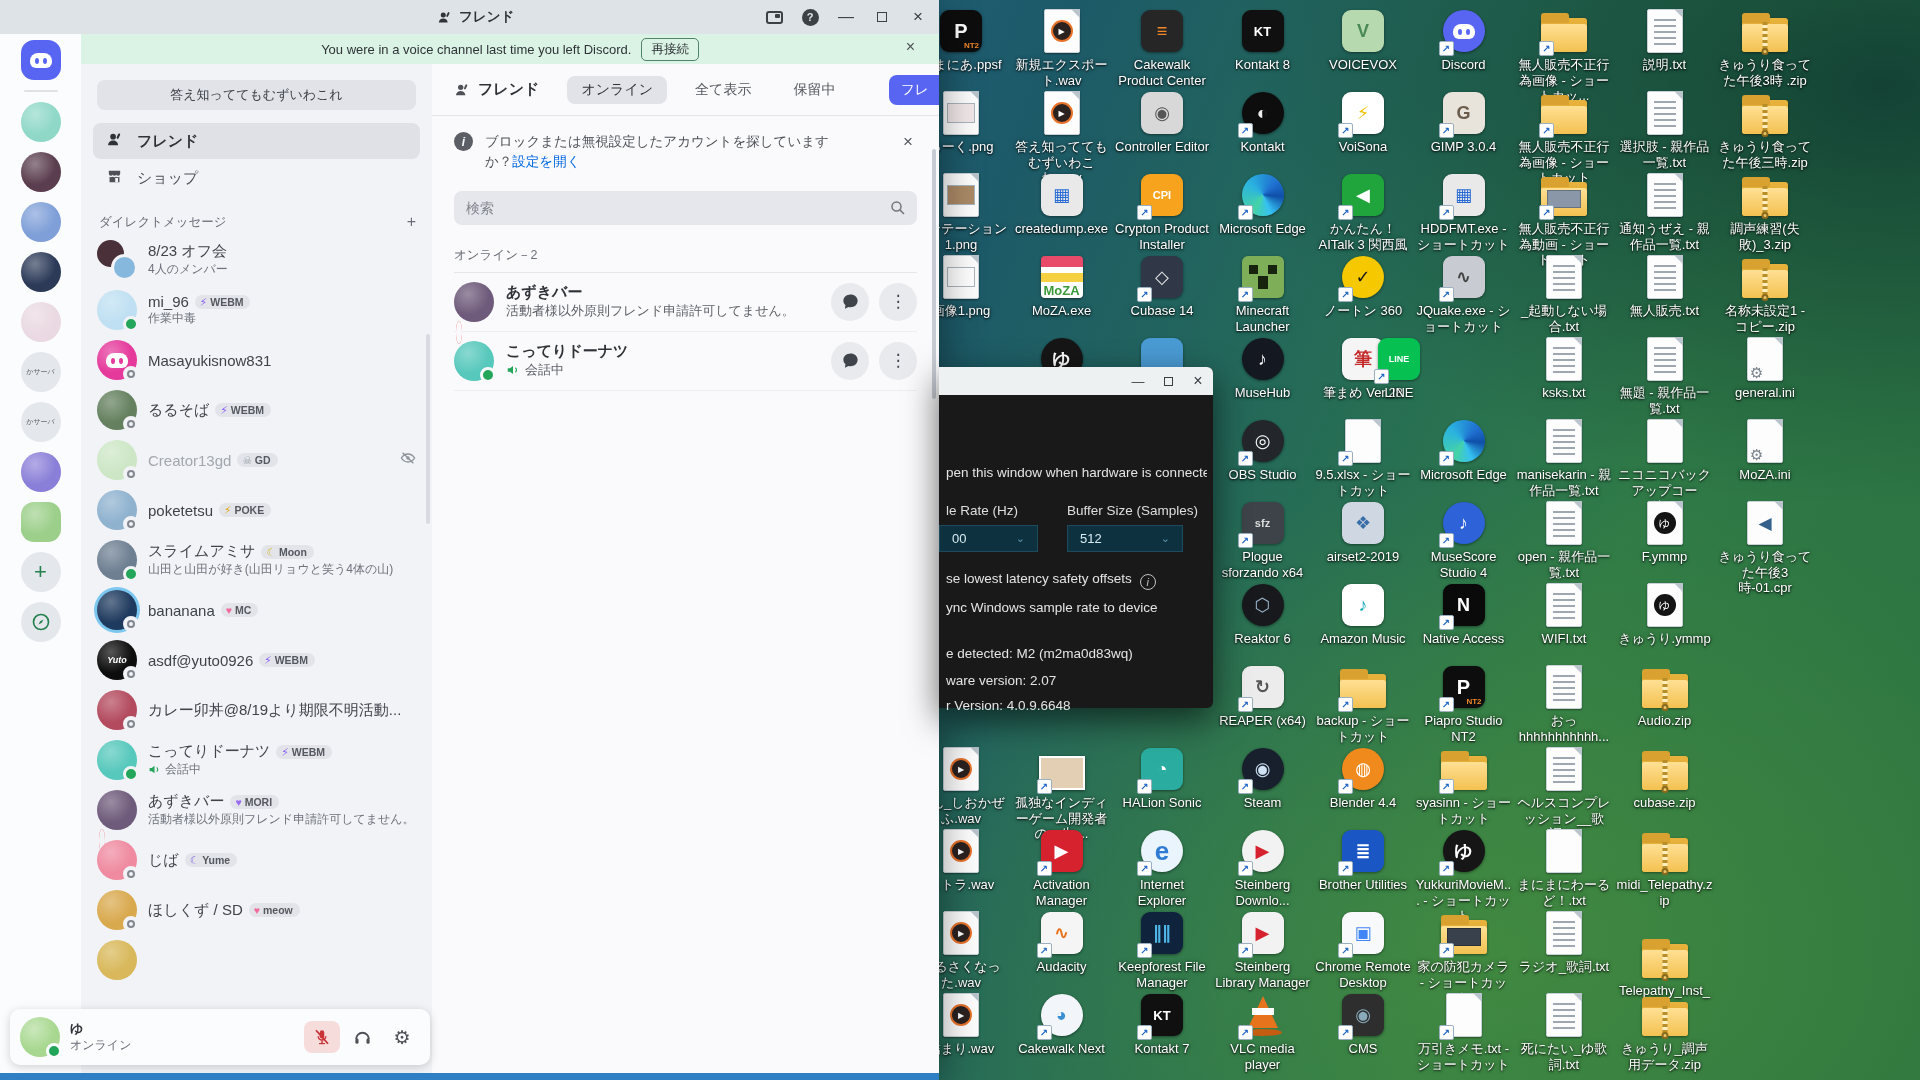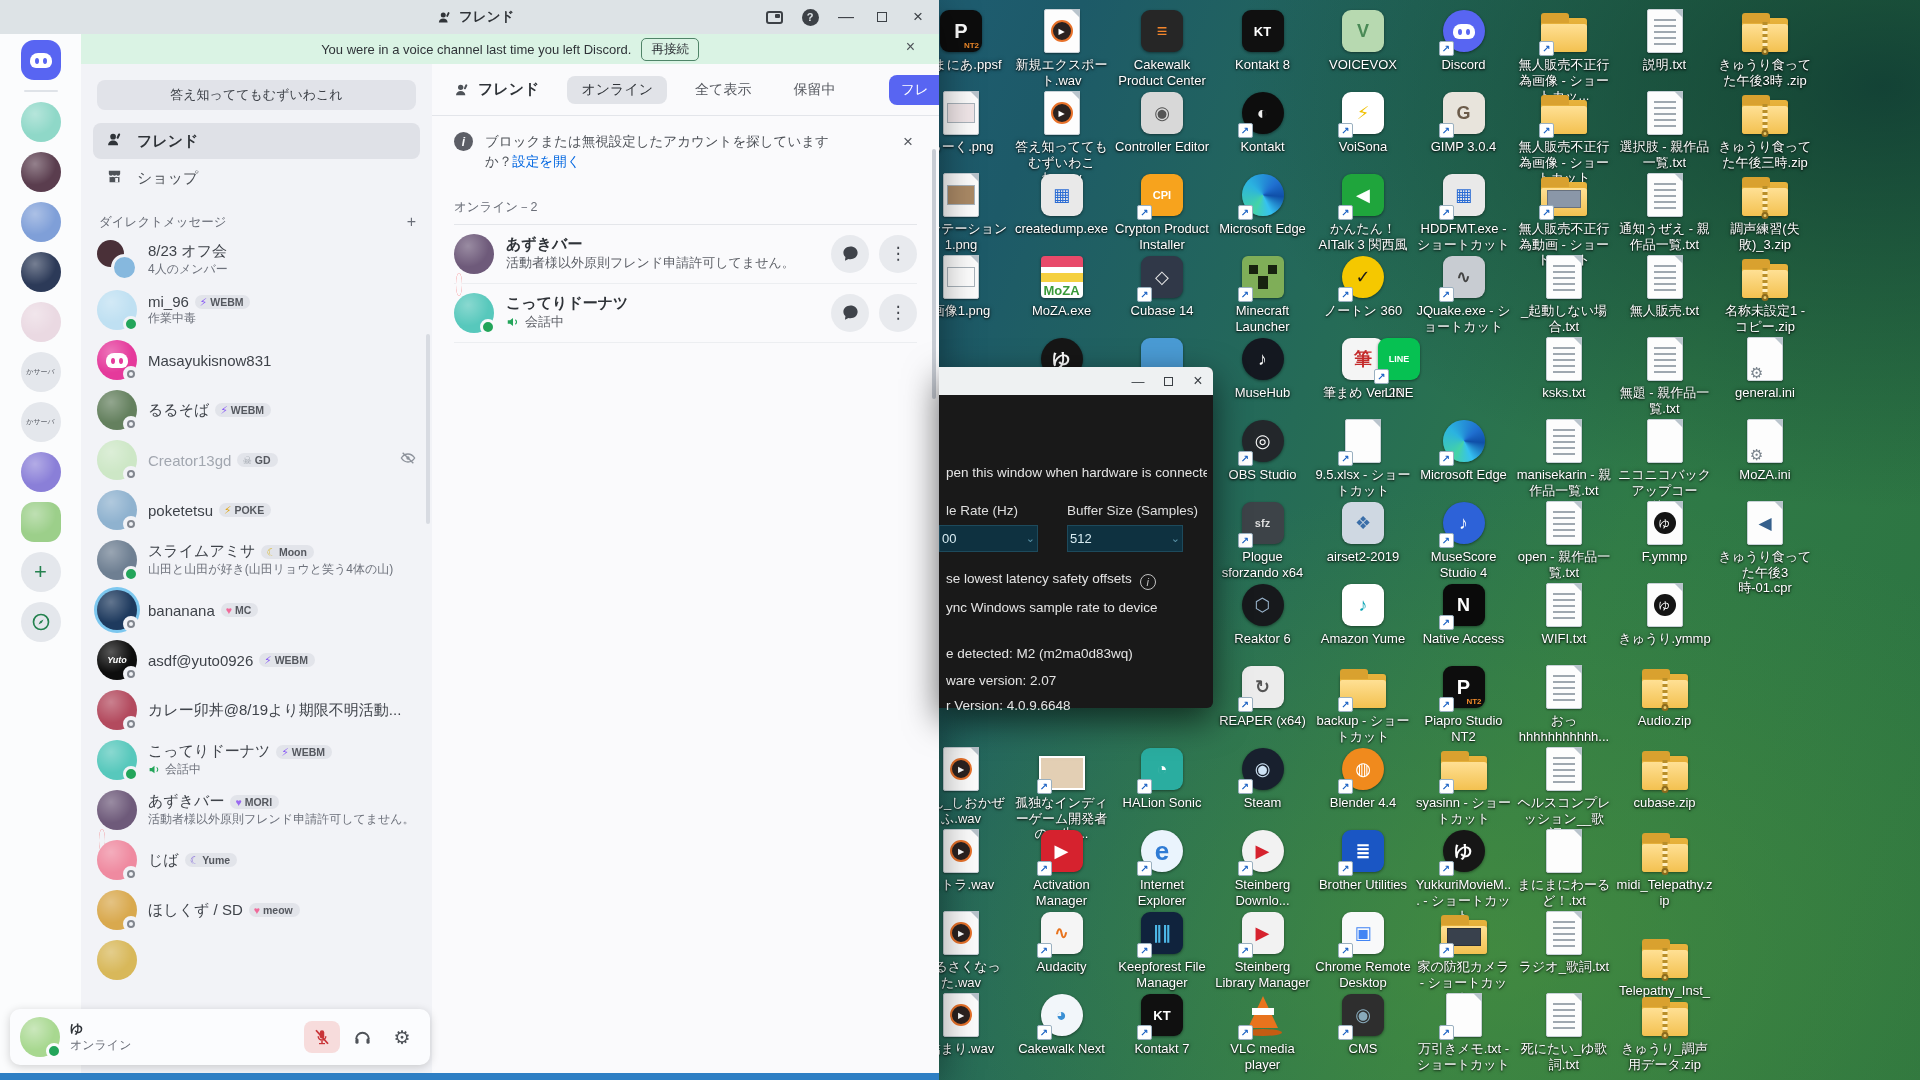--- a/index.html
+++ b/index.html
@@ -72,21 +72,21 @@
   
   .m2dialog{position:absolute;left:939px;top:367px;width:274px;height:341px;z-index:30;
     background:#191919;border-radius:0 6px 6px 0;box-shadow:0 12px 34px rgba(0,0,0,.6);color:#e4e4e4;font-size:13.5px;}
   .m2titlebar{height:28px;background:#eef1f2;border-radius:0 6px 0 0;display:flex;justify-content:flex-end;align-items:center;}
   .m2titlebar .tbtn{width:30px;height:28px;display:flex;align-items:center;justify-content:center;color:#3a3f44;font-size:13px;}
   .m2titlebar .maxglyph{width:9px;height:9px;border:1.5px solid #3a3f44;}
   .m2body{position:relative;height:313px;}
   .m2line{position:absolute;left:7px;right:6px;white-space:nowrap;overflow:hidden;}
   .m2label{color:#dfdfdf;}
   .dd{position:absolute;height:27px;background:#0e3140;border:1px solid #1d4a5c;color:#d8ecf2;font-size:13px;
-    display:flex;align-items:center;padding:0 2px;justify-content:space-between;}
+    display:flex;align-items:center;padding:0 12px;justify-content:space-between;}
   .dd .chev{color:#5b93a8;font-size:11px;margin-left:6px;}
   .m2info-i{display:inline-flex;width:16px;height:16px;border:1.5px solid #c2c2c2;border-radius:50%;color:#c2c2c2;
     align-items:center;justify-content:center;font-size:11px;font-style:italic;margin-left:8px;vertical-align:-3px;}
 
   
   .discord{position:absolute;left:0;top:0;width:939px;height:1073px;z-index:10;background:#f2f3f7;
     box-shadow:0 10px 40px rgba(0,0,0,.45);display:flex;flex-direction:column;}
   .titlebar{height:34px;background:#dde3e6;display:flex;align-items:center;color:#303438;position:relative;flex:none;}
   .titlebar .titlewrap{position:absolute;left:437px;top:0;height:34px;display:flex;align-items:center;gap:7px;font-size:13.5px;font-weight:bold;}
   .titlebar .right{margin-left:auto;display:flex;align-items:center;gap:6px;padding-right:6px;}
@@ -650,21 +650,21 @@
     <div class="dico" style="left: 1214.5px; top: 582px;">
       <div class="icwrap">
         <div class="ic-app ic-round" style="background: rgb(23, 25, 28); color: rgb(154, 180, 204);">⬡</div>
       </div>
       <div class="lbl">Reaktor 6</div>
     </div>
     <div class="dico" style="left: 1315px; top: 582px;">
       <div class="icwrap">
         <div class="ic-app" style="background: rgb(255, 255, 255); color: rgb(10, 165, 181);">♪</div>
       </div>
-      <div class="lbl">Amazon Yume</div>
+      <div class="lbl">Amazon Music</div>
     </div>
     <div class="dico" style="left: 1415.5px; top: 582px;">
       <div class="icwrap">
         <div class="ic-app" style="background: rgb(10, 10, 10); color: rgb(255, 255, 255);">N</div>
         <div class="shortcut-badge">↗</div>
       </div>
       <div class="lbl">Native Access</div>
     </div>
     <div class="dico" style="left: 1516px; top: 582px;">
       <div class="icwrap">
@@ -1346,20 +1346,27 @@
           </div>
         <div class="addfriend">フレ</div>
       </div>
 
       <div class="inforow">
         <span class="infoi">i</span>
         <span class="infotext"><span>ブロックまたは無視設定したアカウントを探していますか？</span><a href="#">設定を開く</a></span>
         <span class="ix">×</span>
       </div>
 
+      <div class="searchwrap">
+        <input placeholder="検索" style="">
+        <svg width="18" height="18" viewBox="0 0 24 24">
+            <circle cx="10" cy="10" r="6" fill="none" stroke="#72767d" stroke-width="2"></circle>
+            <line x1="14.5" y1="14.5" x2="20" y2="20" stroke="#72767d" stroke-width="2"></line>
+          </svg>
+      </div>
 
       <div class="sectionlabel">オンライン－2</div>
       <div class="friendlist" id="friendlist">
           <div class="frow">
             <div class="avwrap" style="position: relative; width: 40px; height: 40px;"><div class="av" style="background: radial-gradient(circle at 35% 30%, rgba(255, 255, 255, 0.3), transparent 55%), rgb(110, 90, 122);"></div><span class="presence dnd" style="border-color: rgb(250, 250, 252);"></span></div>
             <div>
               <div class="fname">あずきバー</div>
               <div class="fstatus">
                 <span>活動者様以外原則フレンド申請許可してません。</span>
               </div>

